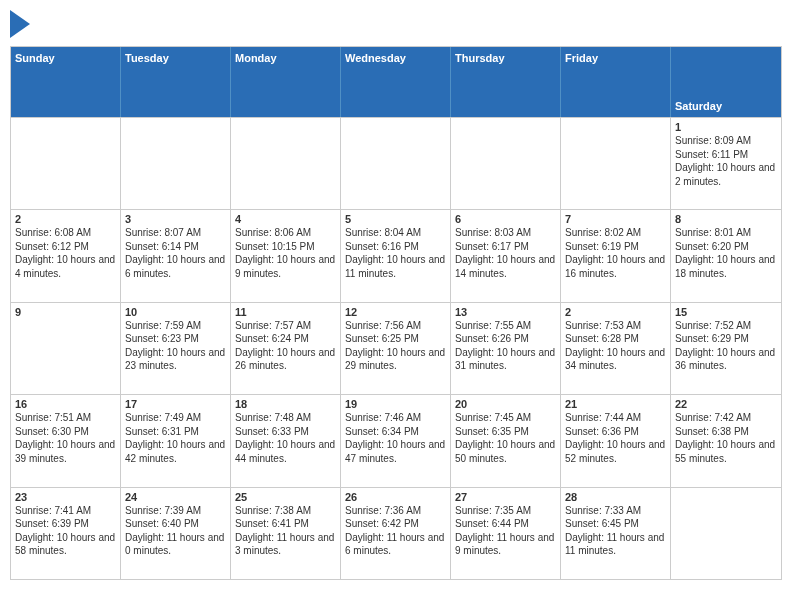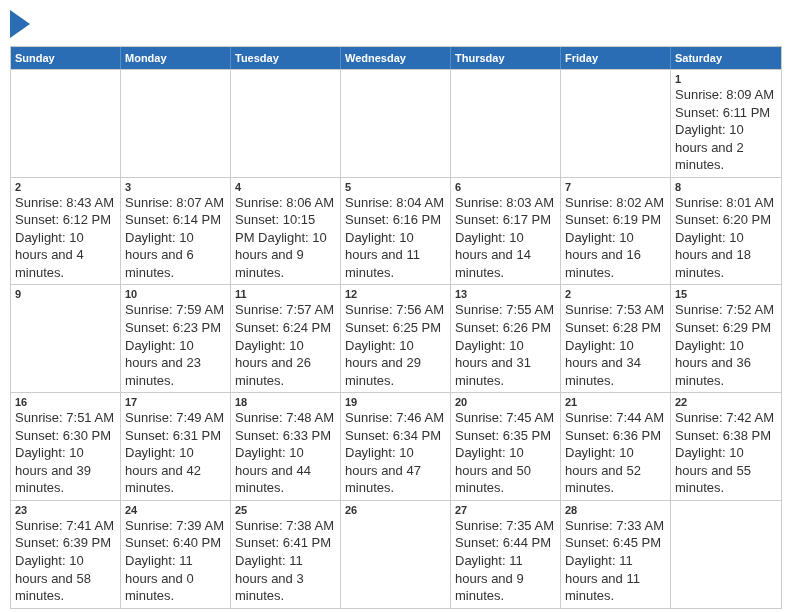--- a/index.html
+++ b/index.html
@@ -72,21 +72,21 @@
       background: #2a6db5;
     }
     .cal-header-cell {
       color: #fff;
       font-size: 11px;
       font-weight: bold;
       padding: 5px 4px;
       text-align: left;
       border-right: 1px solid #5090c5;
     }
-    .cal-header-cell:last-child { border-right: none; }
+    .cal-header-cell:last-child { border-right: none; margin-top: 48px; }
     .cal-body {
       flex: 1;
       display: grid;
       grid-template-rows: repeat(5, 1fr);
     }
     .cal-row {
       display: grid;
       grid-template-columns: repeat(7, 1fr);
       border-top: 1px solid #ccc;
     }
@@ -103,21 +103,21 @@
     .cal-cell.empty { background: #fff; }
     .cal-cell.has-data {}
     .day-num {
       font-size: 11px;
       font-weight: bold;
       color: #333;
       display: block;
       margin-bottom: 1px;
     }
     .cell-text {
-      font-size: 13px;
+      font-size: 10px;
       color: #333;
       line-height: 1.35;
     }
   </style>
 </head>
 <body>
 
 <div class="page">
   <div class="header">
     <div class="logo">
@@ -131,22 +131,22 @@
     </div>
     <div class="title-block">
       <div class="month-title"></div>
       <div class="subtitle"></div>
     </div>
   </div>
 
   <div class="calendar">
     <div class="cal-header">
     <div class="cal-header-cell">Sunday</div>
+        <div class="cal-header-cell">Tuesday</div>
         <div class="cal-header-cell">Monday</div>
-        <div class="cal-header-cell">Tuesday</div>
         <div class="cal-header-cell">Wednesday</div>
         <div class="cal-header-cell">Thursday</div>
         <div class="cal-header-cell">Friday</div>
         <div class="cal-header-cell">Saturday</div>
       </div>
     <div class="cal-body">
     <div class="cal-row">
           <div class="cal-cell empty"></div>
           <div class="cal-cell empty"></div>
           <div class="cal-cell empty"></div>
@@ -156,21 +156,21 @@
           <div class="cal-cell has-data">
             <span class="day-num">1</span>
             <div class="cell-text">Sunrise: 8:09 AM
 Sunset: 6:11 PM
 Daylight: 10 hours and 2 minutes.</div>
           </div>
         </div>
         <div class="cal-row">
           <div class="cal-cell has-data">
             <span class="day-num">2</span>
-            <div class="cell-text">Sunrise: 8:43 AM
+            <div class="cell-text">Sunrise: 6:08 AM
 Sunset: 6:12 PM
 Daylight: 10 hours and 4 minutes.</div>
           </div>
           <div class="cal-cell has-data">
             <span class="day-num">3</span>
             <div class="cell-text">Sunrise: 8:07 AM
 Sunset: 6:14 PM
 Daylight: 10 hours and 6 minutes.</div>
           </div>
           <div class="cal-cell has-data">
@@ -303,20 +303,23 @@
 Daylight: 11 hours and 0 minutes.</div>
           </div>
           <div class="cal-cell has-data">
             <span class="day-num">25</span>
             <div class="cell-text">Sunrise: 7:38 AM
 Sunset: 6:41 PM
 Daylight: 11 hours and 3 minutes.</div>
           </div>
           <div class="cal-cell has-data">
             <span class="day-num">26</span>
+            <div class="cell-text">Sunrise: 7:36 AM
+Sunset: 6:42 PM
+Daylight: 11 hours and 6 minutes.</div>
           </div>
           <div class="cal-cell has-data">
             <span class="day-num">27</span>
             <div class="cell-text">Sunrise: 7:35 AM
 Sunset: 6:44 PM
 Daylight: 11 hours and 9 minutes.</div>
           </div>
           <div class="cal-cell has-data">
             <span class="day-num">28</span>
             <div class="cell-text">Sunrise: 7:33 AM

